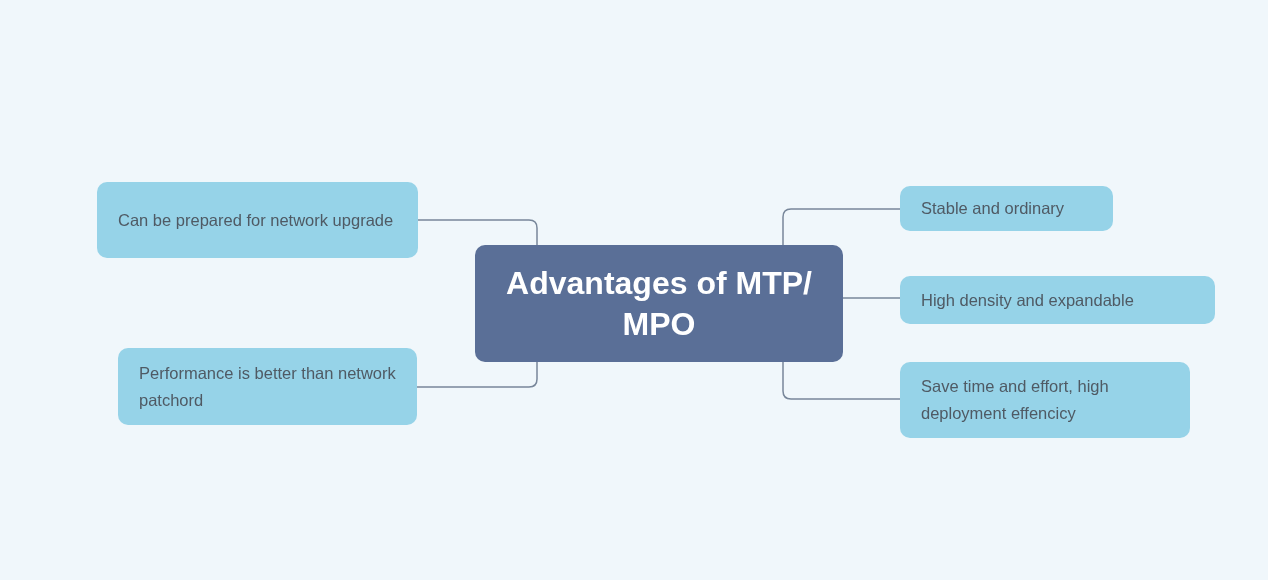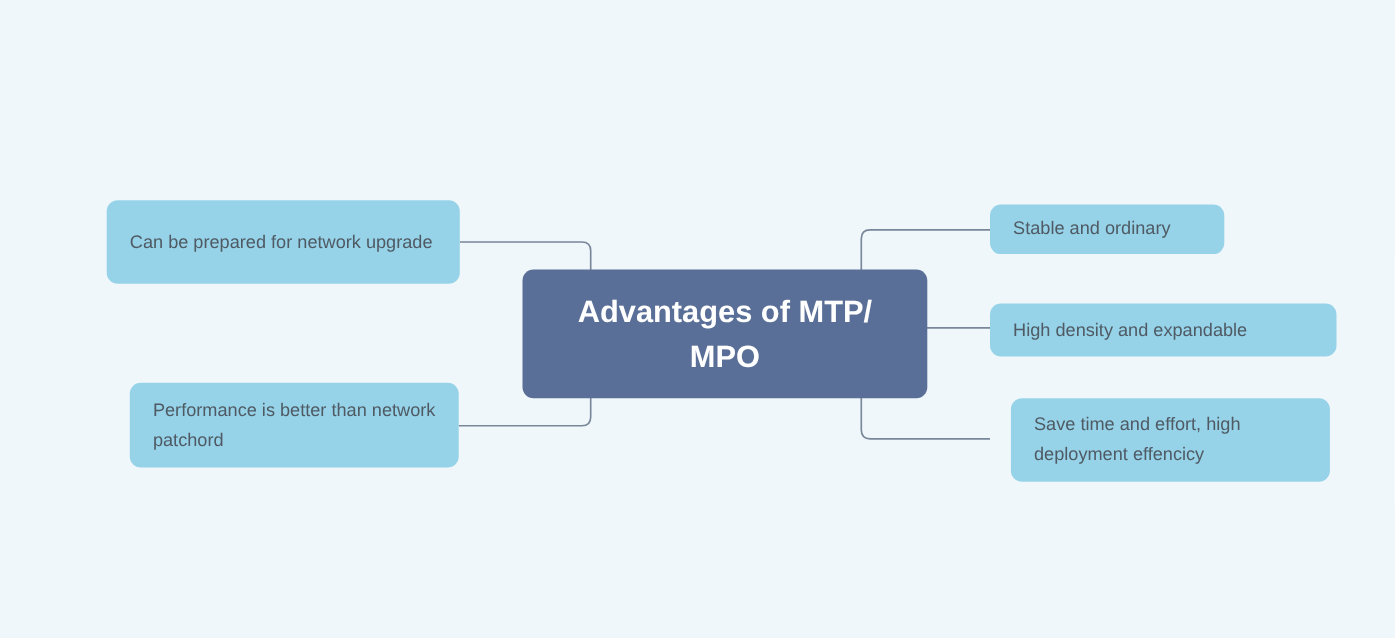--- a/index.html
+++ b/index.html
@@ -32,21 +32,21 @@
     background: #96d3e8;
     color: #4f5a64;
     font-size: 16.5px;
     line-height: 27px;
     padding: 0 20px 0 21px;
   }
   .center {
     background: #5a6f97;
     color: #ffffff;
     font-weight: 700;
-    font-size: 28px;
+    font-size: 32px;
     line-height: 41px;
     flex-direction: column;
     justify-content: center;
     text-align: center;
   }
   .center span { display: block; }
 </style>
 </head>
 <body>
 
@@ -75,17 +75,17 @@
   </div>
 
   <div class="node branch" style="left:900px; top:186px; width:213px; height:45px;">
     <span>Stable and ordinary</span>
   </div>
 
   <div class="node branch" style="left:900px; top:276px; width:315px; height:48px;">
     <span>High density and expandable</span>
   </div>
 
-  <div class="node branch" style="left:900px; top:362px; width:290px; height:76px;margin-left:19px;">
+  <div class="node branch" style="left:900px; top:362px; width:290px; height:76px;">
     <span>Save time and effort, high deployment effencicy</span>
   </div>
 
 </div>
 
 </body></html>

